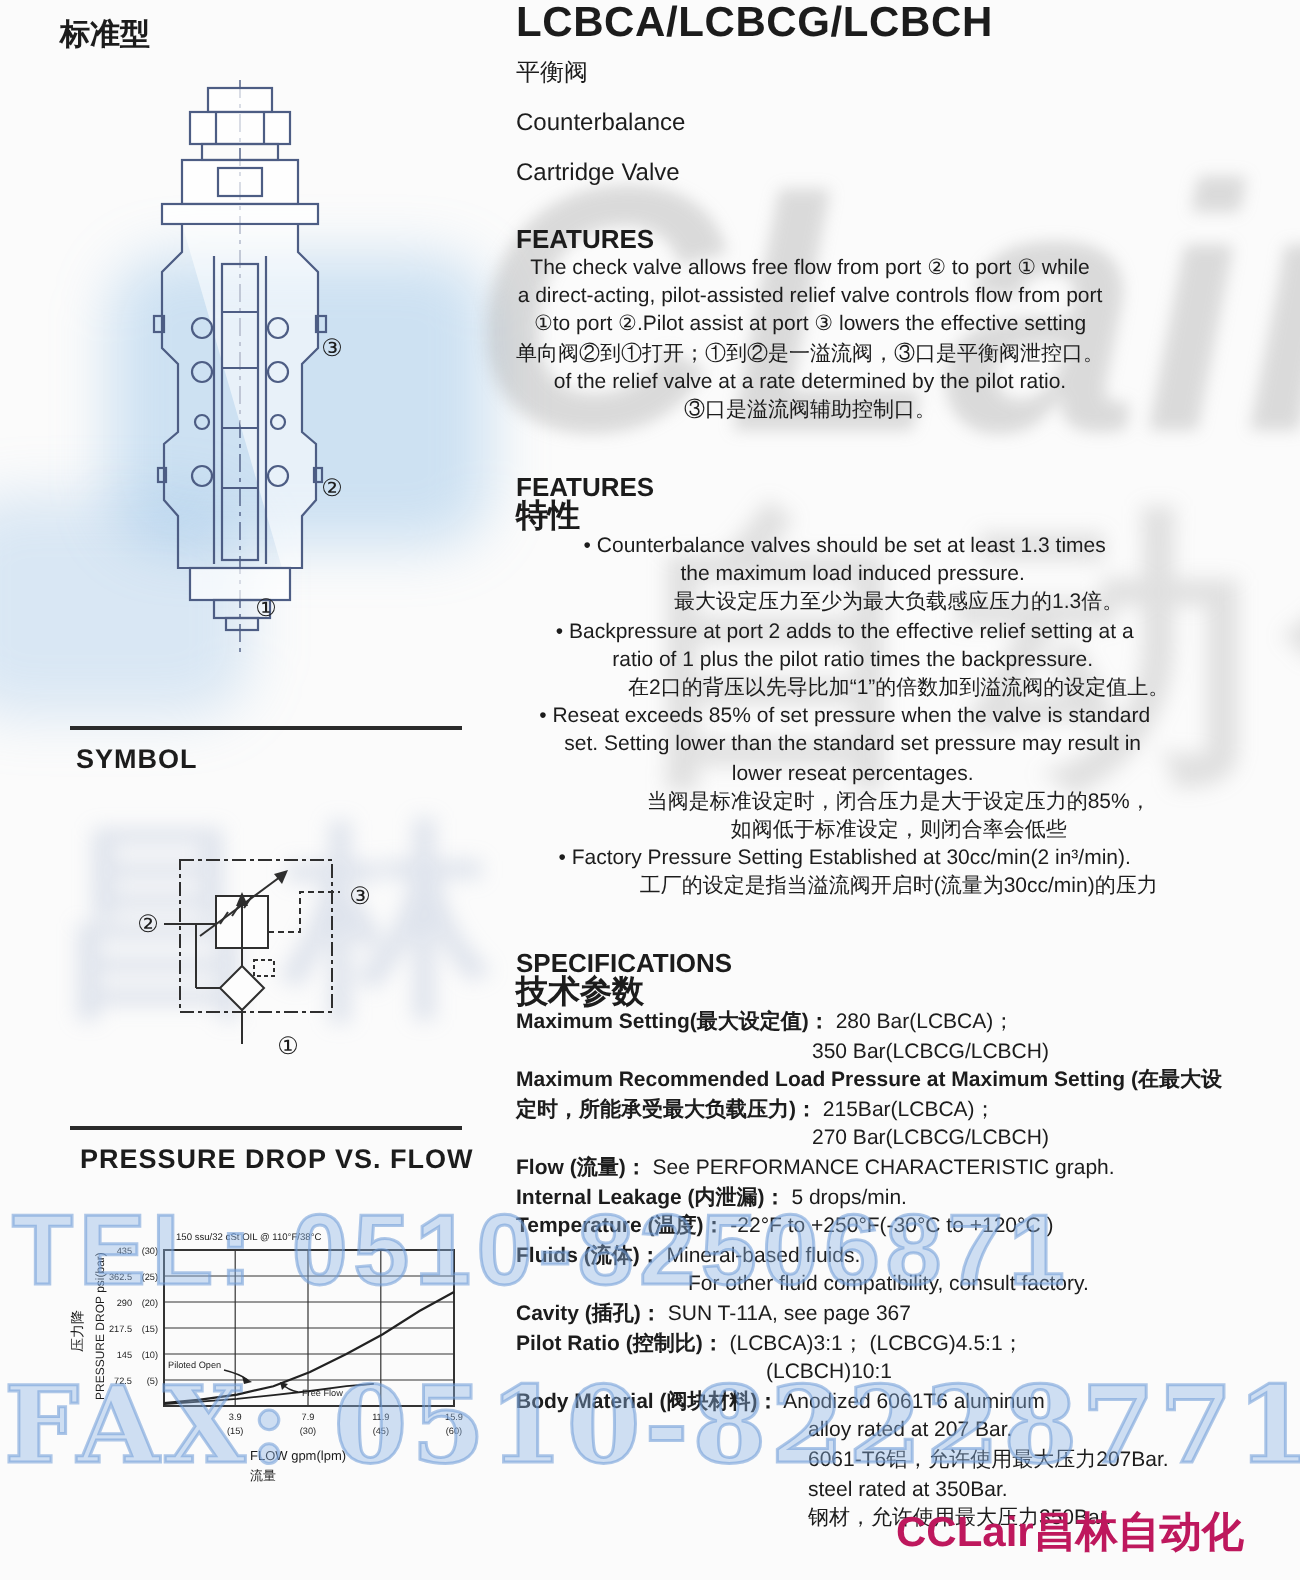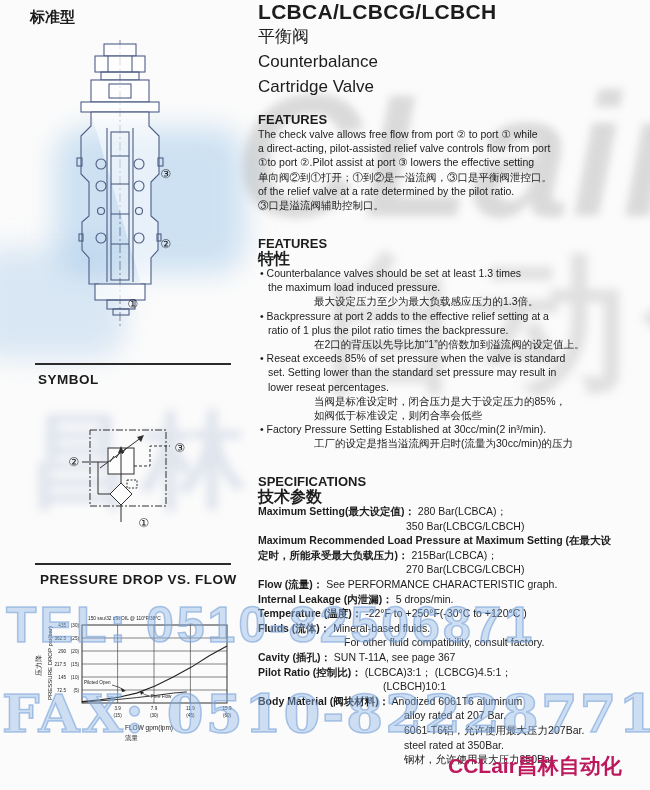--- a/index.html
+++ b/index.html
@@ -22,24 +22,24 @@
           font-size:53px;letter-spacing:2px;color:rgba(140,180,230,0.40);
           -webkit-text-stroke:1.5px rgba(110,155,215,0.55);z-index:30;}
   #footer-brand{left:448px;top:752px;font-size:21px;font-weight:bold;color:#be185d;z-index:40;}
   
   #type-label{left:30px;top:8px;font-size:15px;font-weight:bold;}
   .divider{height:2px;background:#2b2b2b;width:196px;left:35px;}
   .section-h{font-size:13.5px;font-weight:bold;letter-spacing:.5px;}
   
   #rightcol{left:258px;top:0;width:392px;z-index:5;}
   #page-title{font-size:21px;font-weight:bold;line-height:24px;letter-spacing:.3px;}
-  .subtitle{font-size:17px;line-height:25px;}
+  .subtitle{font-size:12px;line-height:25px;}
   .body-h{font-size:13px;font-weight:bold;line-height:15px;}
   .body-h-cn{font-size:16px;font-weight:bold;line-height:15px;}
-  .tline{font-size:10.5px;line-height:14.2px;white-space:nowrap;}
+  .tline{font-size:10.5px;line-height:14.2px;white-space:nowrap;text-align:center;}
   .feat.bullet::before{content:"• ";}
   .feat.bullet{padding-left:2px;}
   .feat.cont{padding-left:10px;}
   .feat.cn{padding-left:56px;}
   .spec{font-size:10.5px;line-height:14.6px;white-space:nowrap;}
   .spec b{font-weight:bold;}
   .ind-a{padding-left:148px;}.ind-b{padding-left:86px;}
   .ind-c{padding-left:125px;}.ind-d{padding-left:146px;}
   svg text{font-family:"Liberation Sans",sans-serif;fill:#1c1c1c;}
   .z5{z-index:5;}

